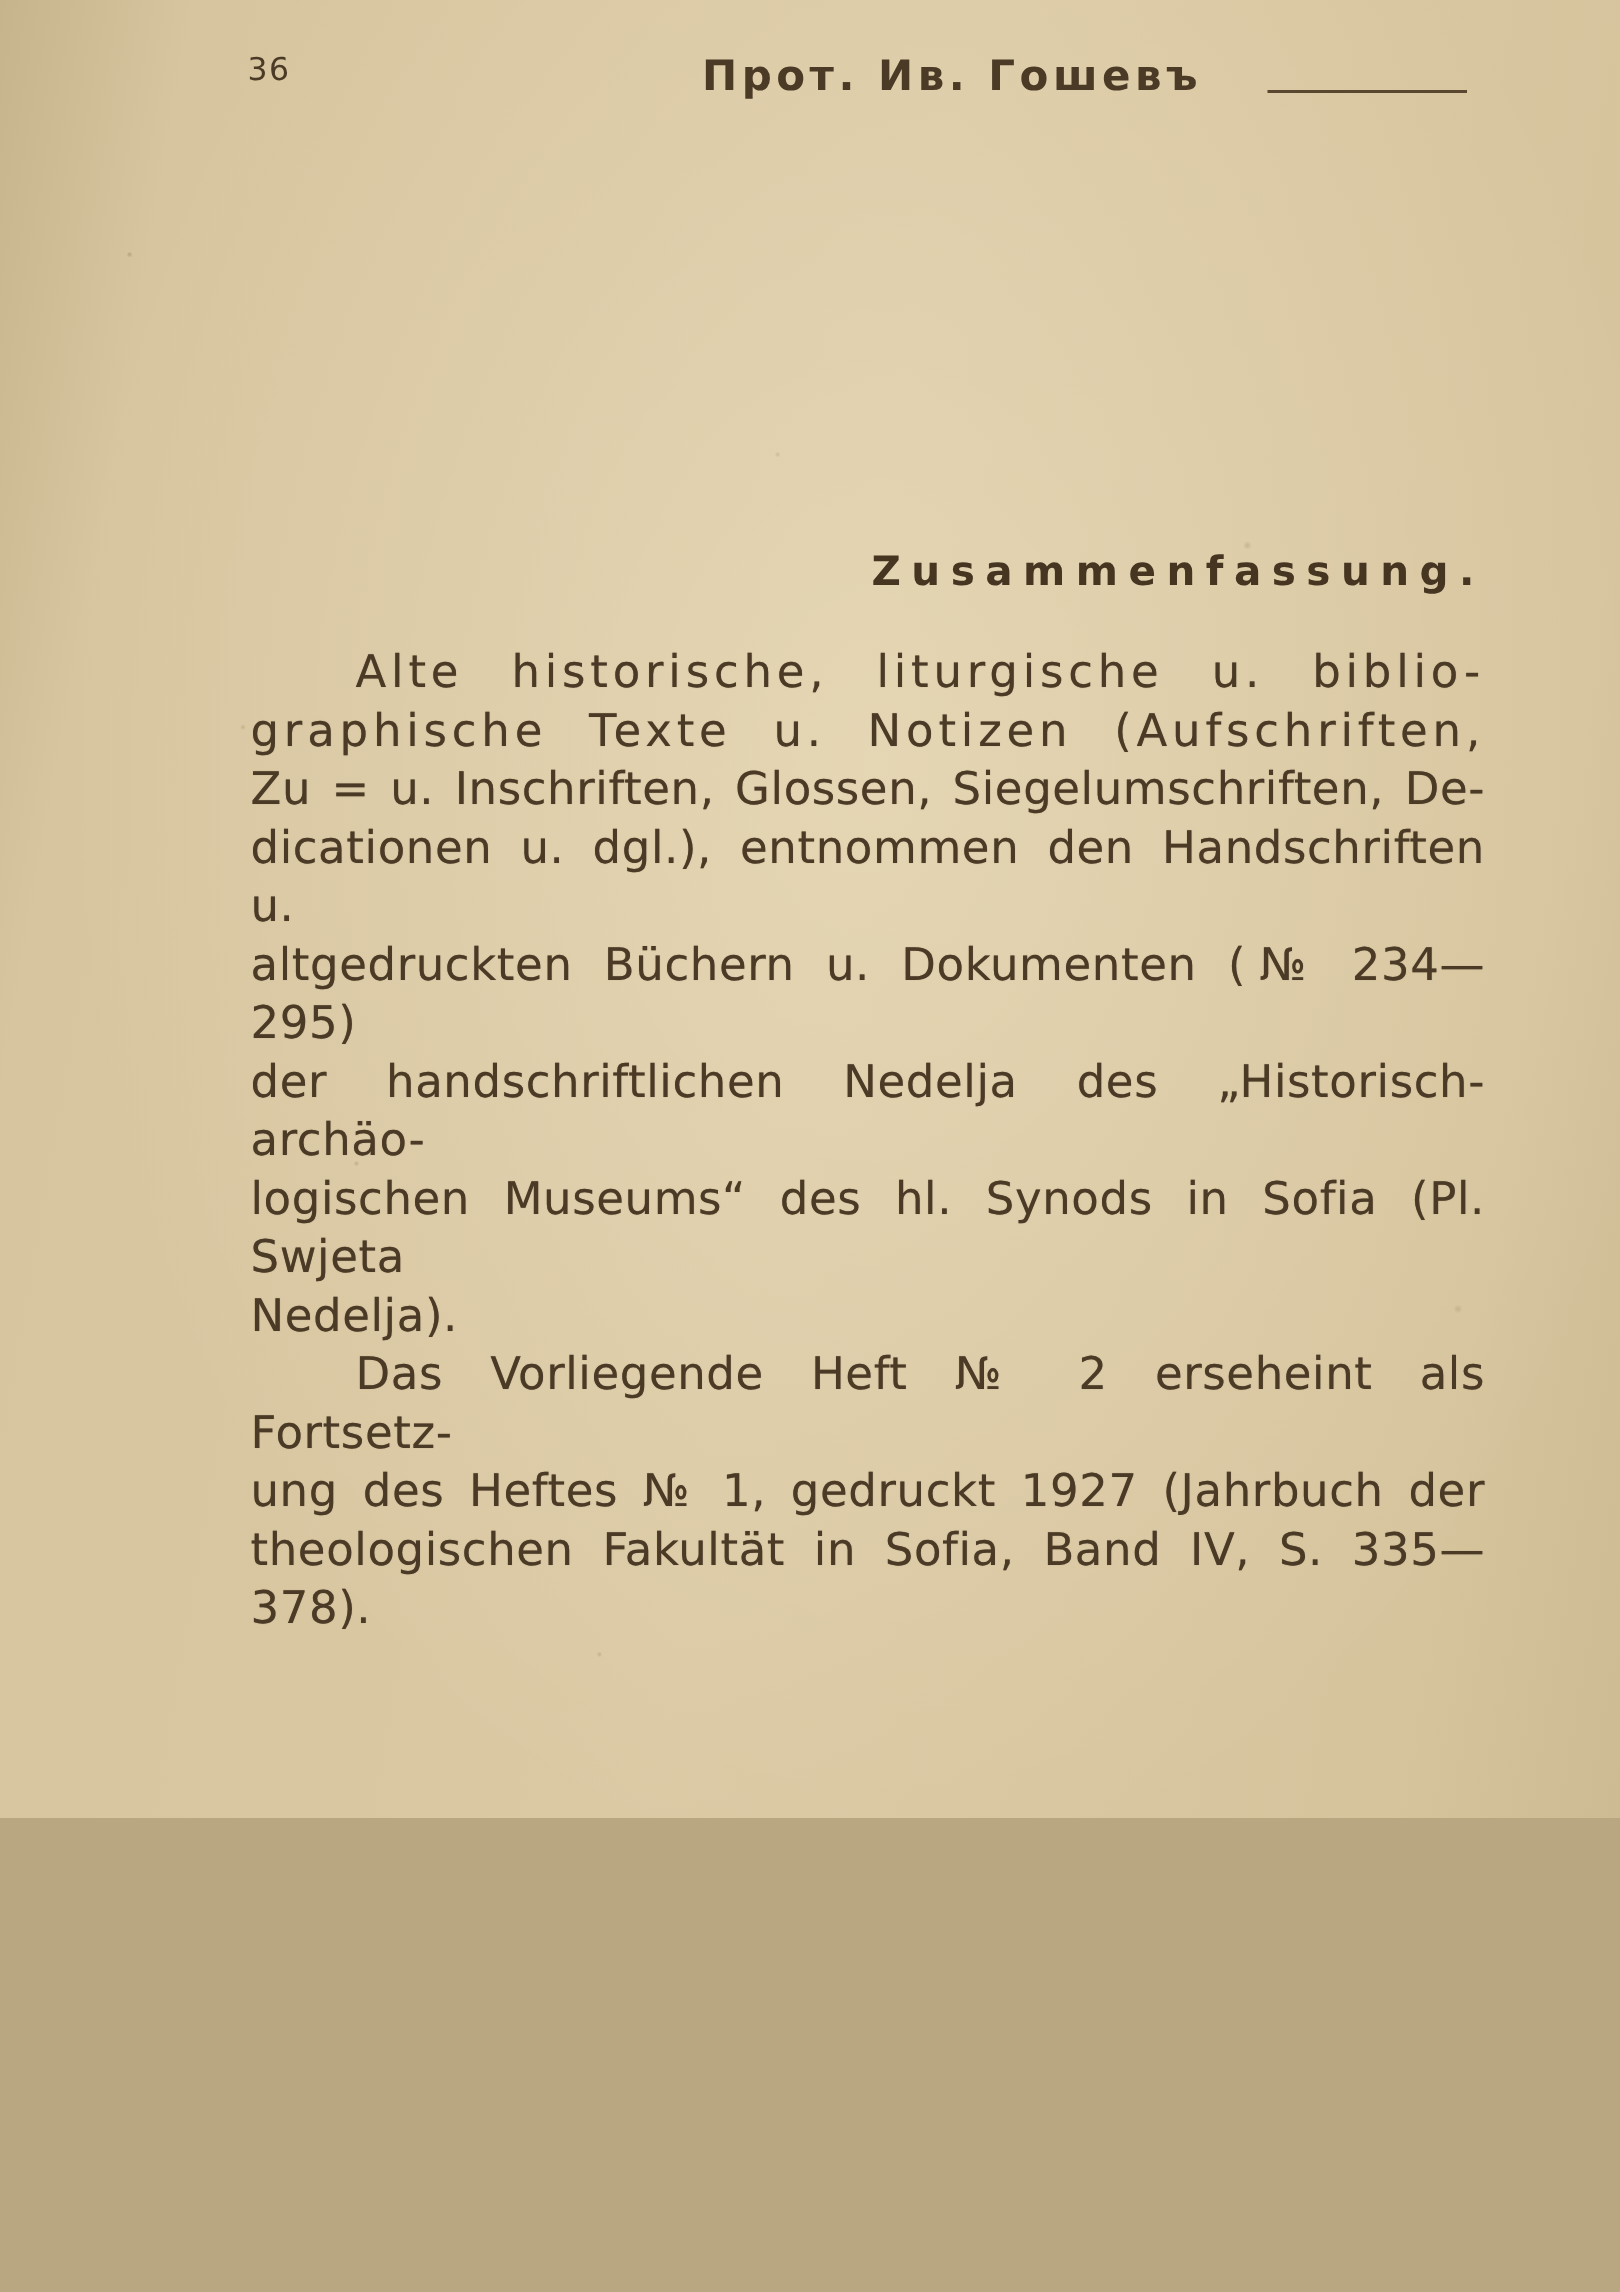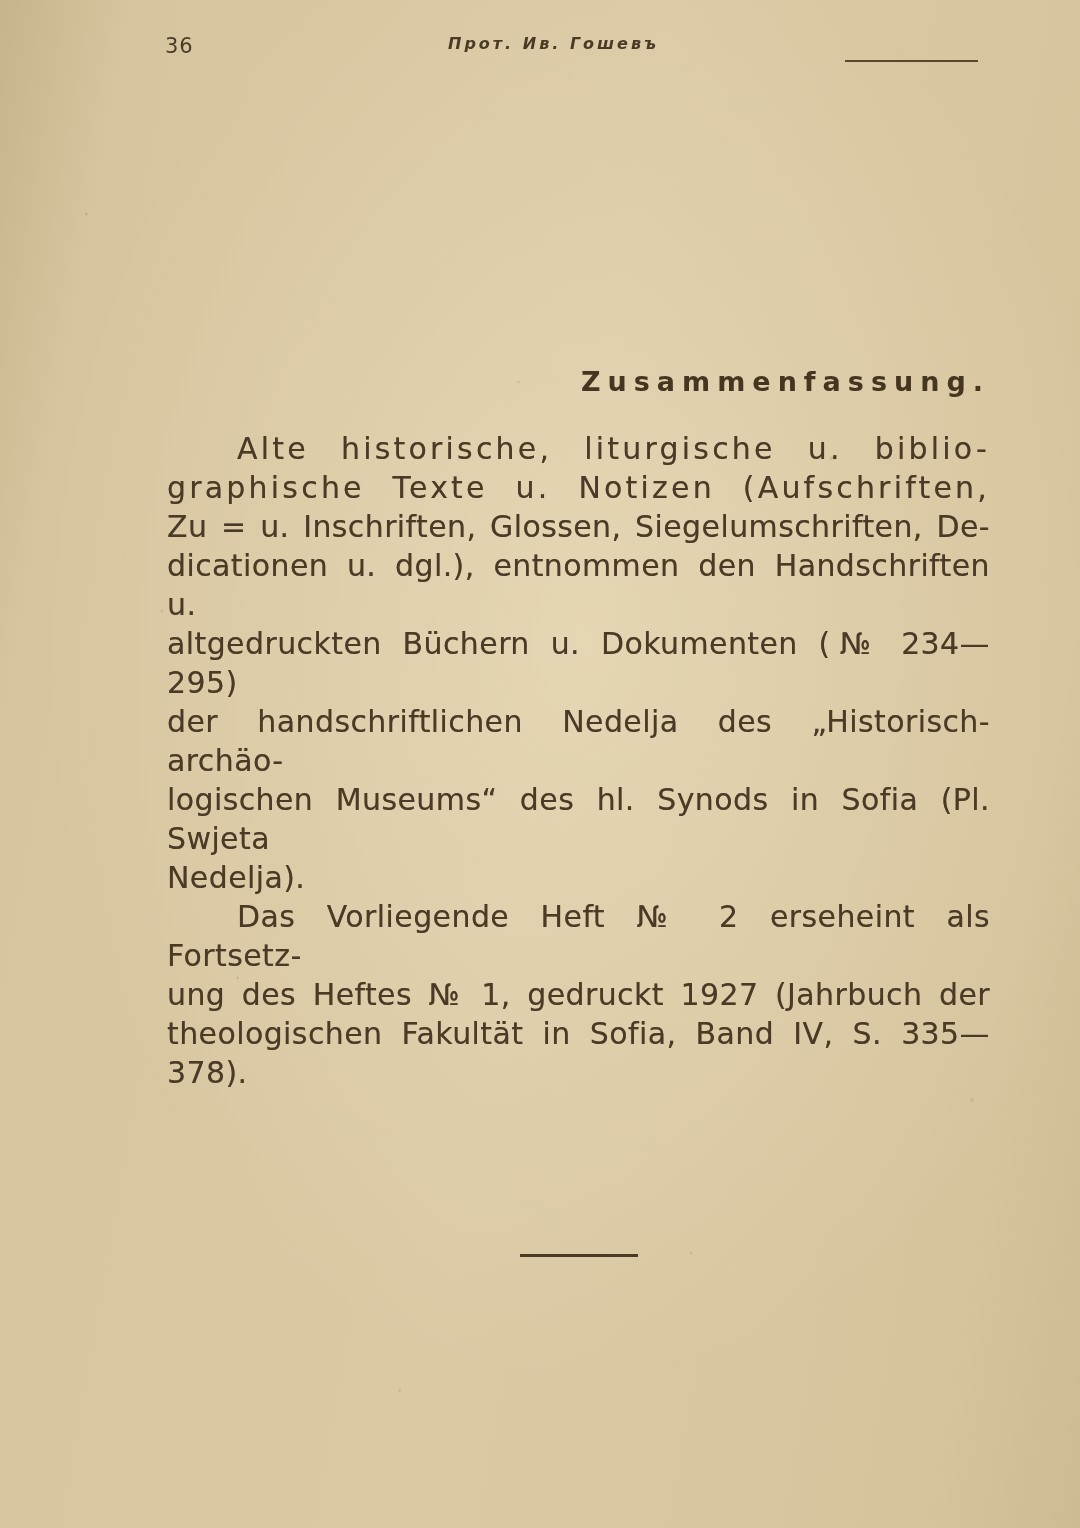--- a/index.html
+++ b/index.html
@@ -2,21 +2,21 @@
 <html><head>
 <meta charset="utf-8">
 <style>
   * { margin: 0; padding: 0; box-sizing: border-box; }
   html, body { width: 1080px; background: #b8a781; }
   body { font-family: "DejaVu Sans", sans-serif; }
 
   .page {
     position: relative;
     width: 1080px;
-    height: 1528px;
+    height: 1212px;
     color: #4b3a26;
     overflow: hidden;
     background-color: #d8c6a0;
     background-image:
       radial-gradient(circle 2px at 8% 14%,  rgba(110,85,50,0.30), rgba(0,0,0,0) 100%),
       radial-gradient(circle 2px at 22% 64%, rgba(110,85,50,0.25), rgba(0,0,0,0) 100%),
       radial-gradient(circle 3px at 77% 30%, rgba(110,85,50,0.20), rgba(0,0,0,0) 100%),
       radial-gradient(circle 2px at 64% 82%, rgba(110,85,50,0.25), rgba(0,0,0,0) 100%),
       radial-gradient(circle 2px at 37% 91%, rgba(110,85,50,0.22), rgba(0,0,0,0) 100%),
       radial-gradient(circle 3px at 90% 72%, rgba(110,85,50,0.18), rgba(0,0,0,0) 100%),
@@ -28,25 +28,24 @@
 
   
   .page-num {
     position: absolute;
     top: 34px; left: 165px;
     font-size: 21px;
     letter-spacing: 1px;
   }
   .running-title {
     position: absolute;
-    top: 34px; left: 448px;
-    font-size: 16px;
+    top: 34px; left: 468px;
+    font-size: 28px;
     font-weight: bold;
     letter-spacing: 3px;
-    font-style: italic;
   }
   .header-rule {
     position: absolute;
     top: 60px; left: 845px;
     width: 133px; height: 2px;
     background: #5a4730;
   }
 
   
   .content {

